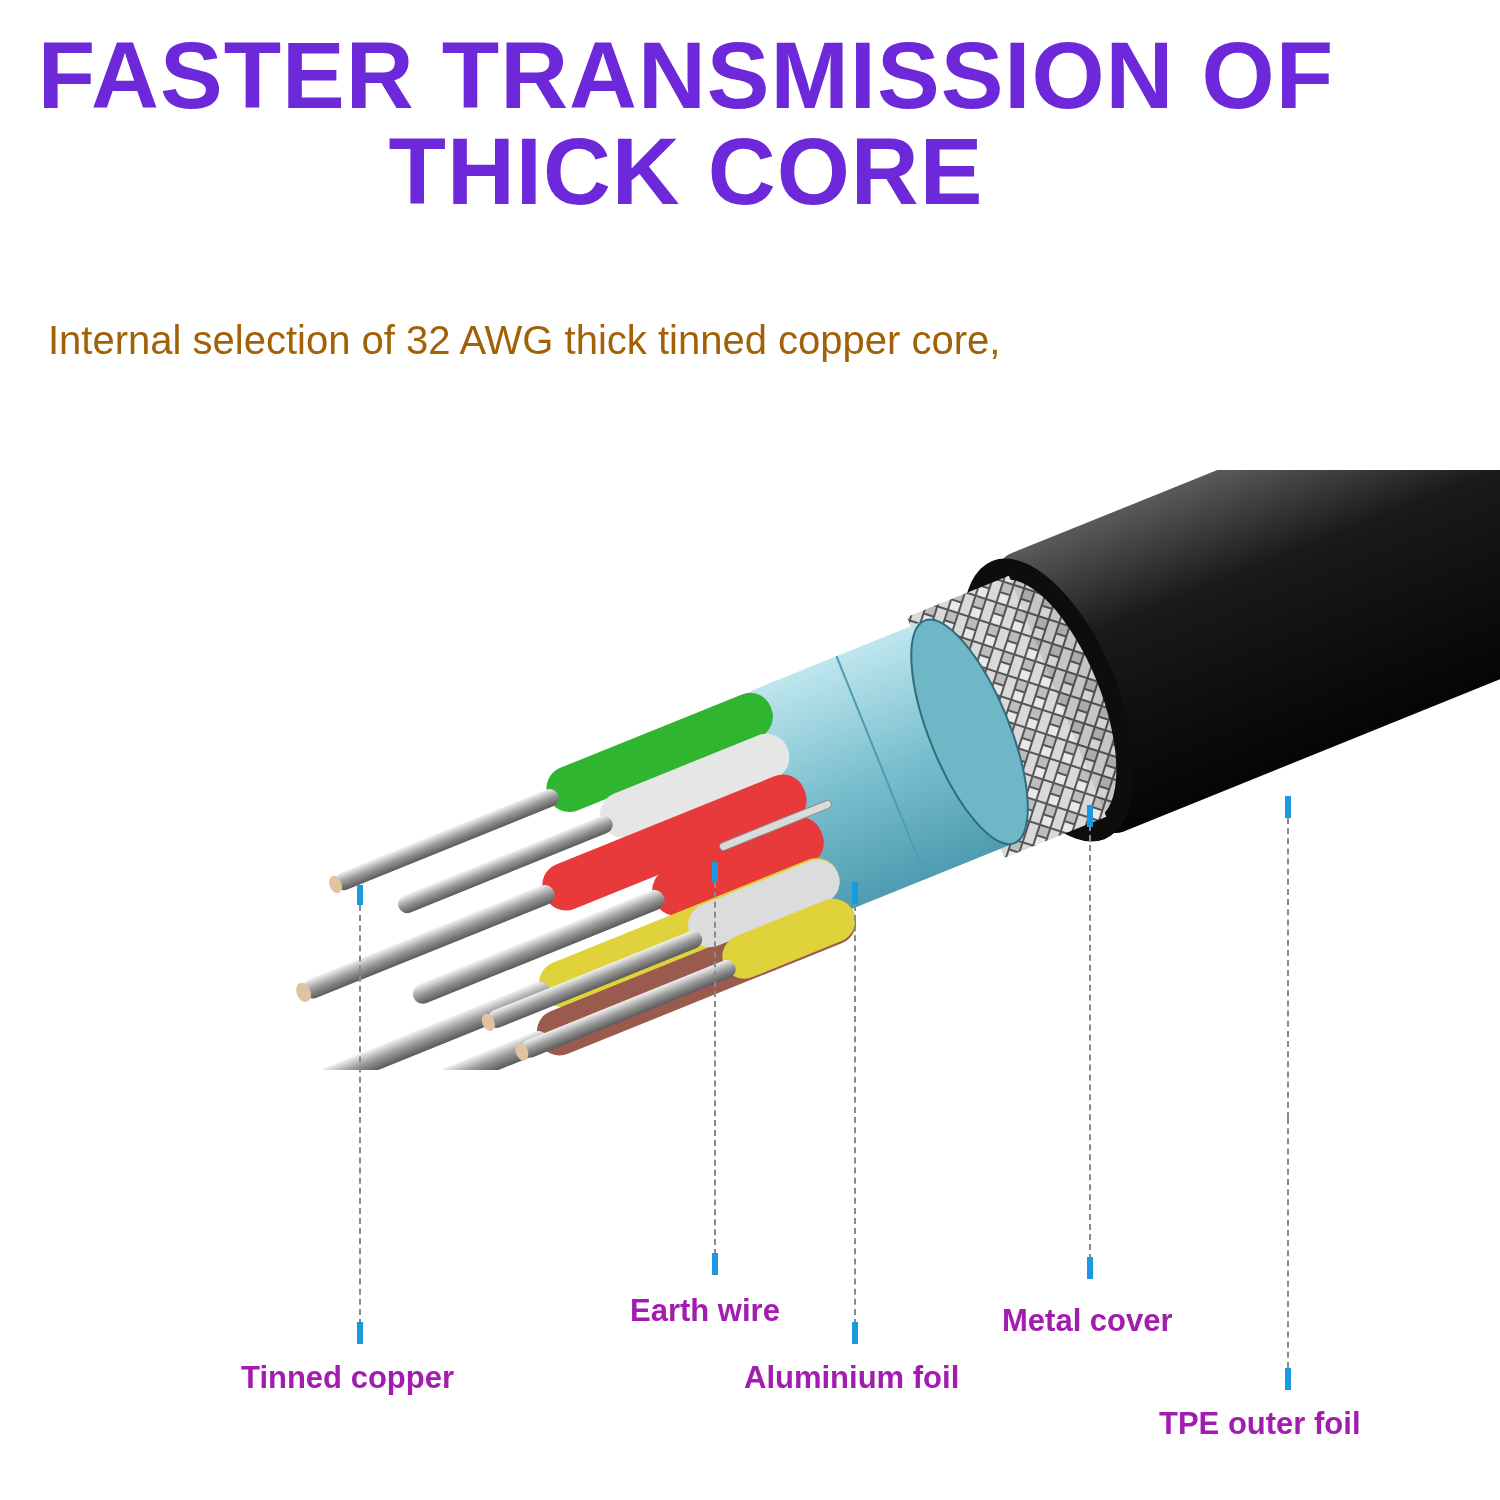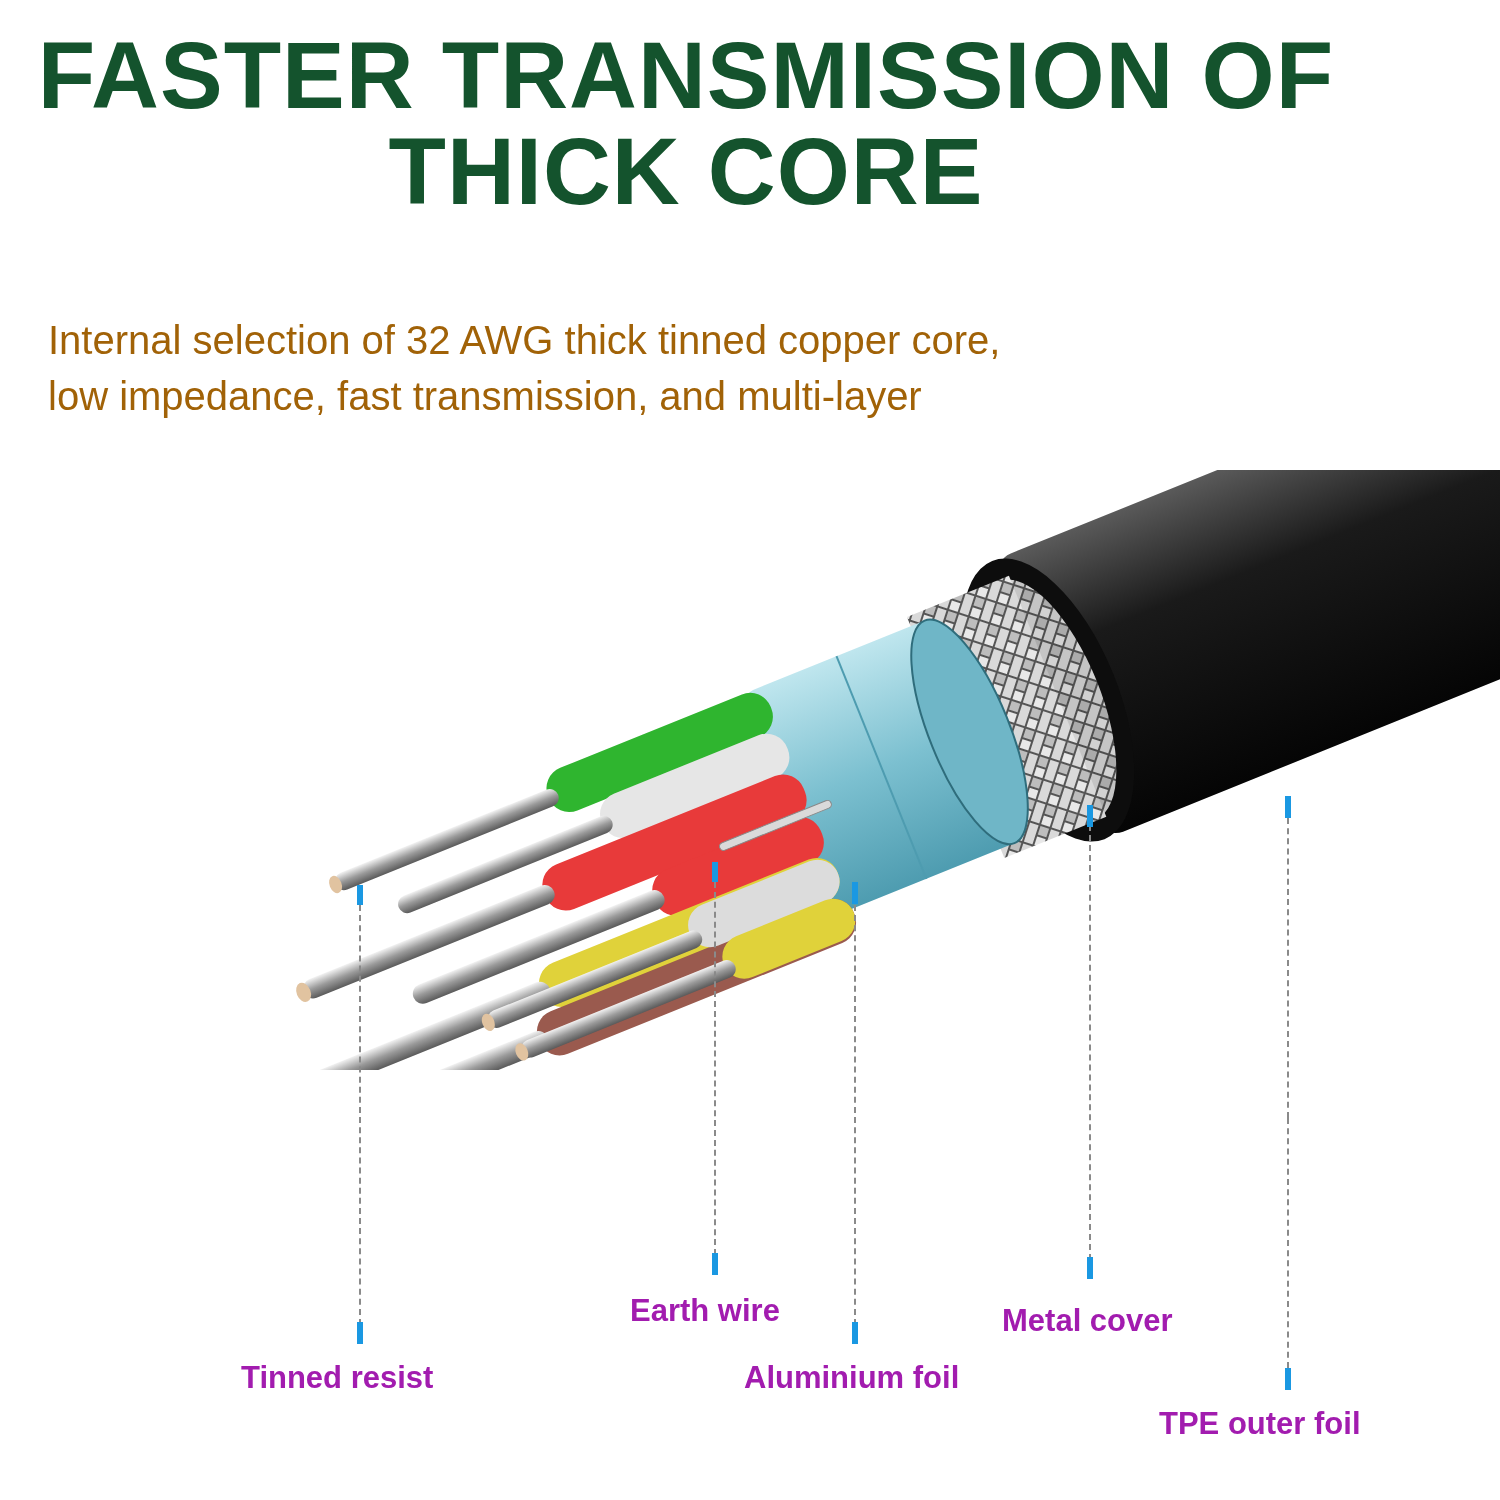--- a/index.html
+++ b/index.html
@@ -2,21 +2,21 @@
 <html><head>
   <meta charset="utf-8">
   <style>
     html, body { margin: 0; padding: 0; }
     body {
       width: 1500px; height: 1500px; background: #ffffff; position: relative; overflow: hidden;
       font-family: "Liberation Sans", sans-serif;
     }
     .title {
       position: absolute; left: 0; top: 28px; width: 1372px; text-align: center;
-      color: #14532d; font-weight: bold; font-size: 94px; line-height: 96px; letter-spacing: 1px;
+      color: #6d28d9; font-weight: bold; font-size: 94px; line-height: 96px; letter-spacing: 1px;
       font-family: "Liberation Sans", sans-serif;
     }
     .title div { white-space: nowrap; }
     .desc {
       position: absolute; left: 48px; top: 312px; width: 1200px;
       color: #a16207; font-size: 40px; line-height: 56px;
       font-family: "Liberation Sans", sans-serif;
     }
     .desc div { white-space: nowrap; }
     .illustration { position: absolute; left: 0; top: 470px; width: 1500px; height: 600px; }
@@ -30,21 +30,20 @@
 </head>
 <body>
 
 <div class="title">
   <div>FASTER TRANSMISSION OF</div>
   <div>THICK CORE</div>
 </div>
 
 <div class="desc">
   <div>Internal selection of 32 AWG thick tinned copper core,</div>
-  <div>low impedance, fast transmission, and multi-layer</div>
 </div>
 
 <svg class="illustration" viewBox="0 470 1500 600" width="1500" height="600">
   <defs>
     <linearGradient id="jacketGrad" x1="0" y1="0" x2="0" y2="1">
       <stop offset="0" stop-color="#5a5a5a"></stop>
       <stop offset="0.35" stop-color="#1a1a1a"></stop>
       <stop offset="1" stop-color="#050505"></stop>
     </linearGradient>
     <linearGradient id="foilGrad" x1="0" y1="0" x2="0" y2="1">
@@ -129,17 +128,17 @@
 
 <div class="leader" style="left:1089px; top:825px; height:435px;"></div>
 <div class="marker" style="left:1087px; top:805px; height:22px;"></div>
 <div class="marker" style="left:1087px; top:1257px; height:22px;"></div>
 
 <div class="leader" style="left:1287px; top:1118px; height:250px;"></div>
 <div class="leader" style="left:1287px; top:818px; height:300px;"></div>
 <div class="marker" style="left:1285px; top:796px; height:22px;"></div>
 <div class="marker" style="left:1285px; top:1368px; height:22px;"></div>
 
-<div class="label" style="left:241px; top:1360px;">Tinned resist</div>
+<div class="label" style="left:241px; top:1360px;">Tinned copper</div>
 <div class="label" style="left:630px; top:1293px;">Earth wire</div>
 <div class="label" style="left:744px; top:1360px;">Aluminium foil</div>
 <div class="label" style="left:1002px; top:1303px;">Metal cover</div>
 <div class="label" style="left:1159px; top:1406px;">TPE outer foil</div>
 
 </body></html>

